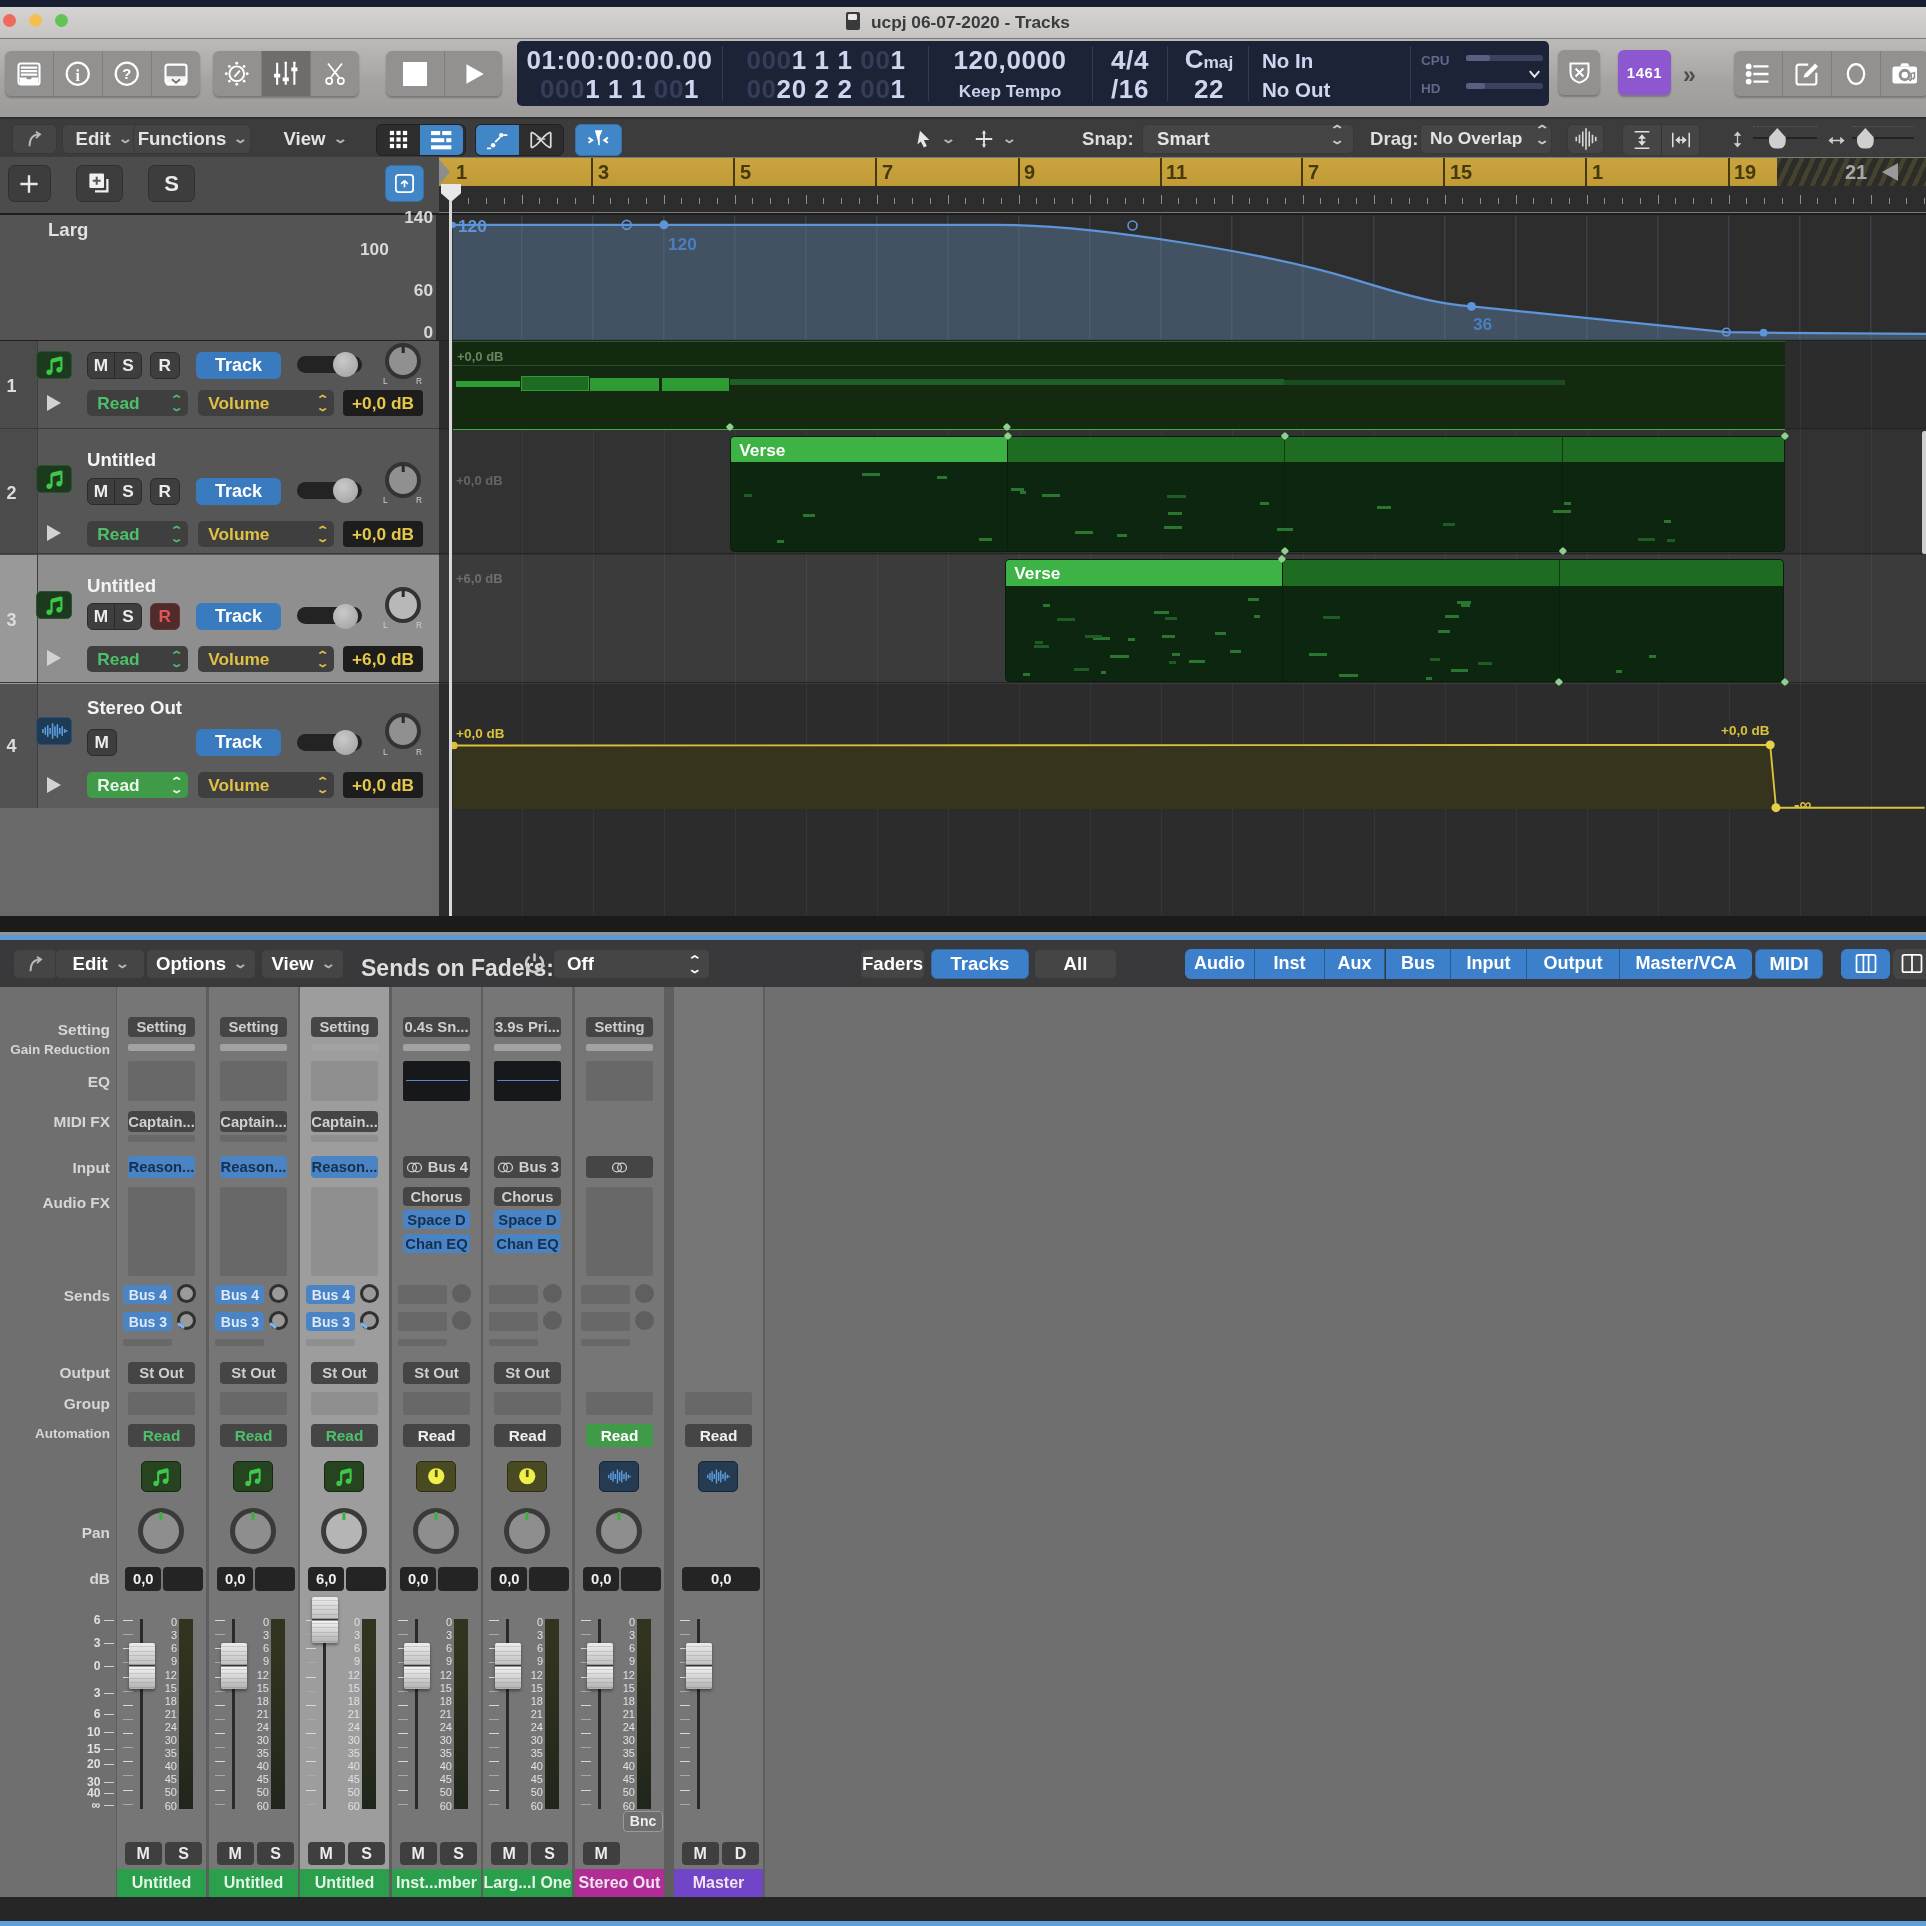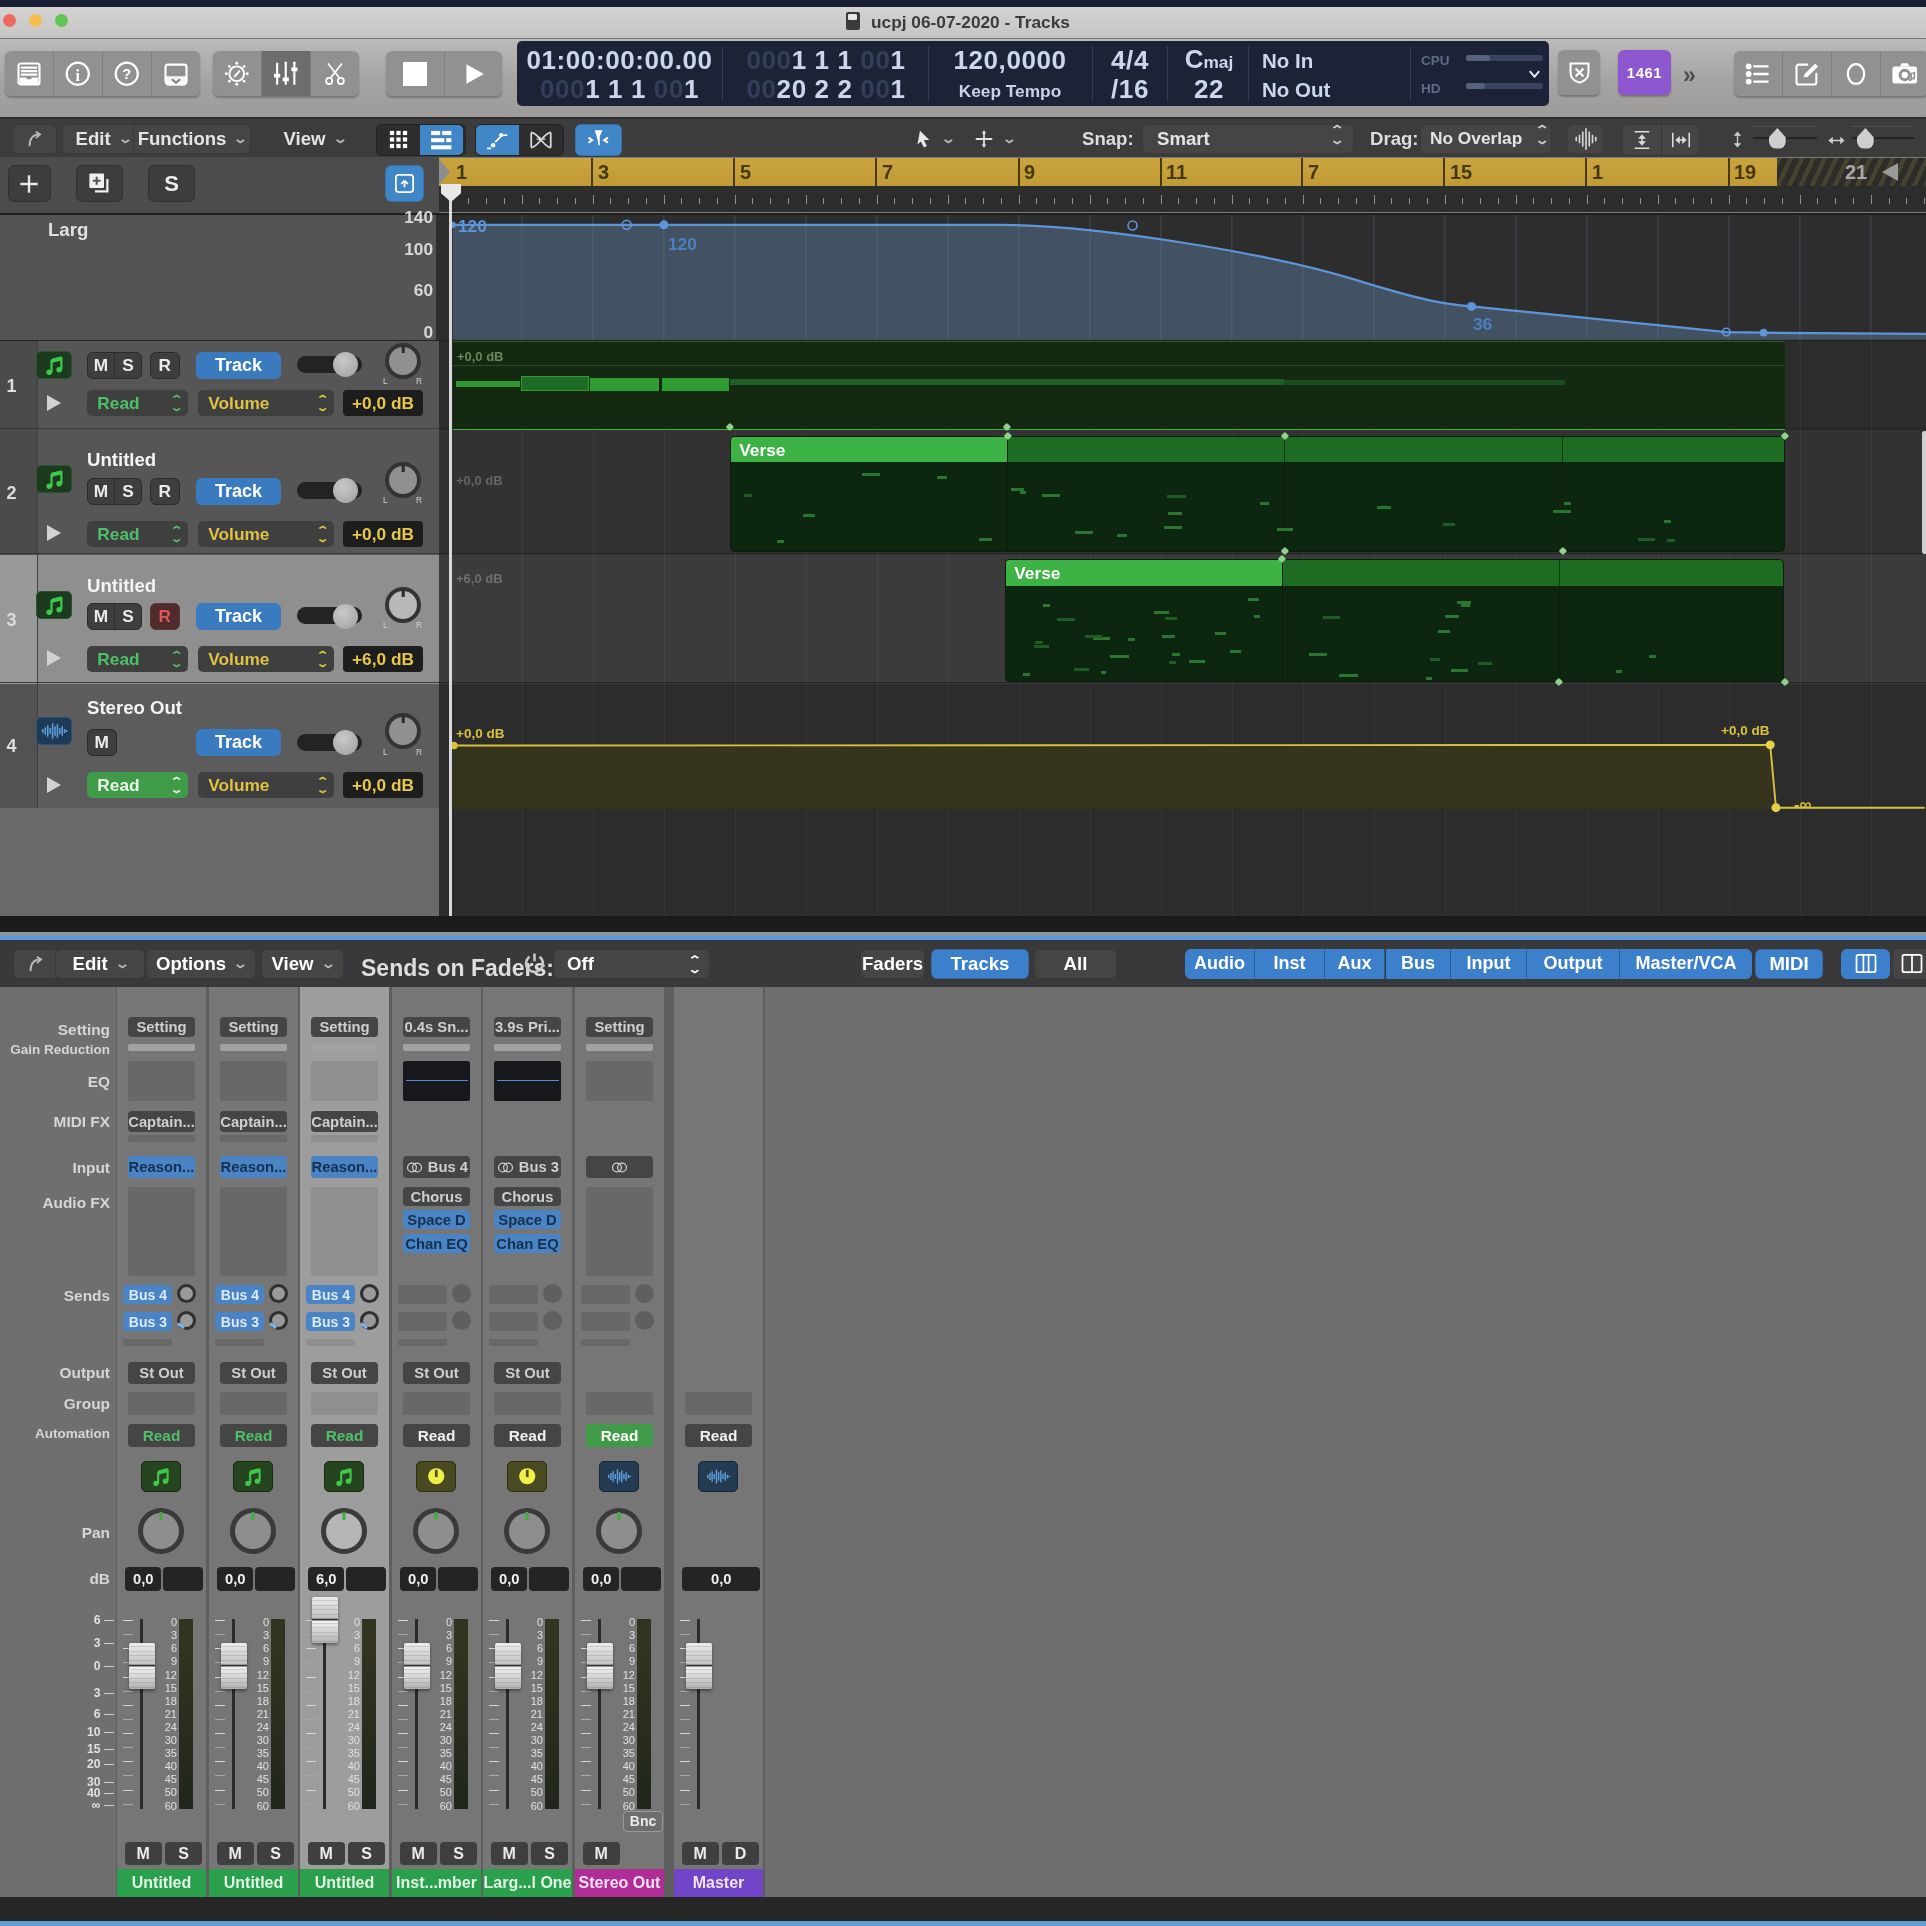--- a/index.html
+++ b/index.html
@@ -452,21 +452,21 @@
 <div class="ab" style="left:0;top:213px;width:1926px;height:2.6px;background:#1e1e1e"></div>
 
 <div class="ab" style="left:441px;top:184px;width:20px;height:18px;background:#e8e8e8;clip-path:polygon(0 0,100% 0,100% 52%,50% 100%,0 52%);z-index:30"></div>
 <div class="ab" style="left:449px;top:200px;width:2.6px;height:716px;background:#d9d9d9;z-index:30"></div>
 </div>
 
 <div id="temporow">
 <div class="ab" style="left:0;top:215px;width:436px;height:125px;background:#545454"></div>
 <div class="ab" style="left:48px;top:219px;font-size:18.6px;font-weight:bold;color:#e2e2e2">Larg</div>
 <div class="ab" style="left:360px;top:207px;width:73px;text-align:right;font-size:17.3px;font-weight:bold;color:#d8d8d8">140</div>
-<div class="ab" style="left:360px;top:239px;width:73px;text-align:right;font-size:17.3px;font-weight:bold;color:#d8d8d8">100</div>
+<div class="ab" style="left:360px;top:239px;width:73px;text-align:left;font-size:17.3px;font-weight:bold;color:#d8d8d8">100</div>
 <div class="ab" style="left:360px;top:280px;width:73px;text-align:right;font-size:17.3px;font-weight:bold;color:#d8d8d8">60</div>
 <div class="ab" style="left:360px;top:322px;width:73px;text-align:right;font-size:17.3px;font-weight:bold;color:#d8d8d8">0</div>
 <div class="ab" style="left:436px;top:215px;width:1490px;height:125px;background:#2d2d2d"></div>
 <svg class="ab" style="left:436px;top:215px" width="1490" height="125" viewBox="0 0 2321 194">
  <g stroke="#3d444d" stroke-width="2">
   <line x1="23" y1="0" x2="23" y2="194"></line>
           <line x1="133.6" y1="0" x2="133.6" y2="194"></line>
           <line x1="244.2" y1="0" x2="244.2" y2="194"></line>
           <line x1="354.8" y1="0" x2="354.8" y2="194"></line>
           <line x1="465.4" y1="0" x2="465.4" y2="194"></line>

